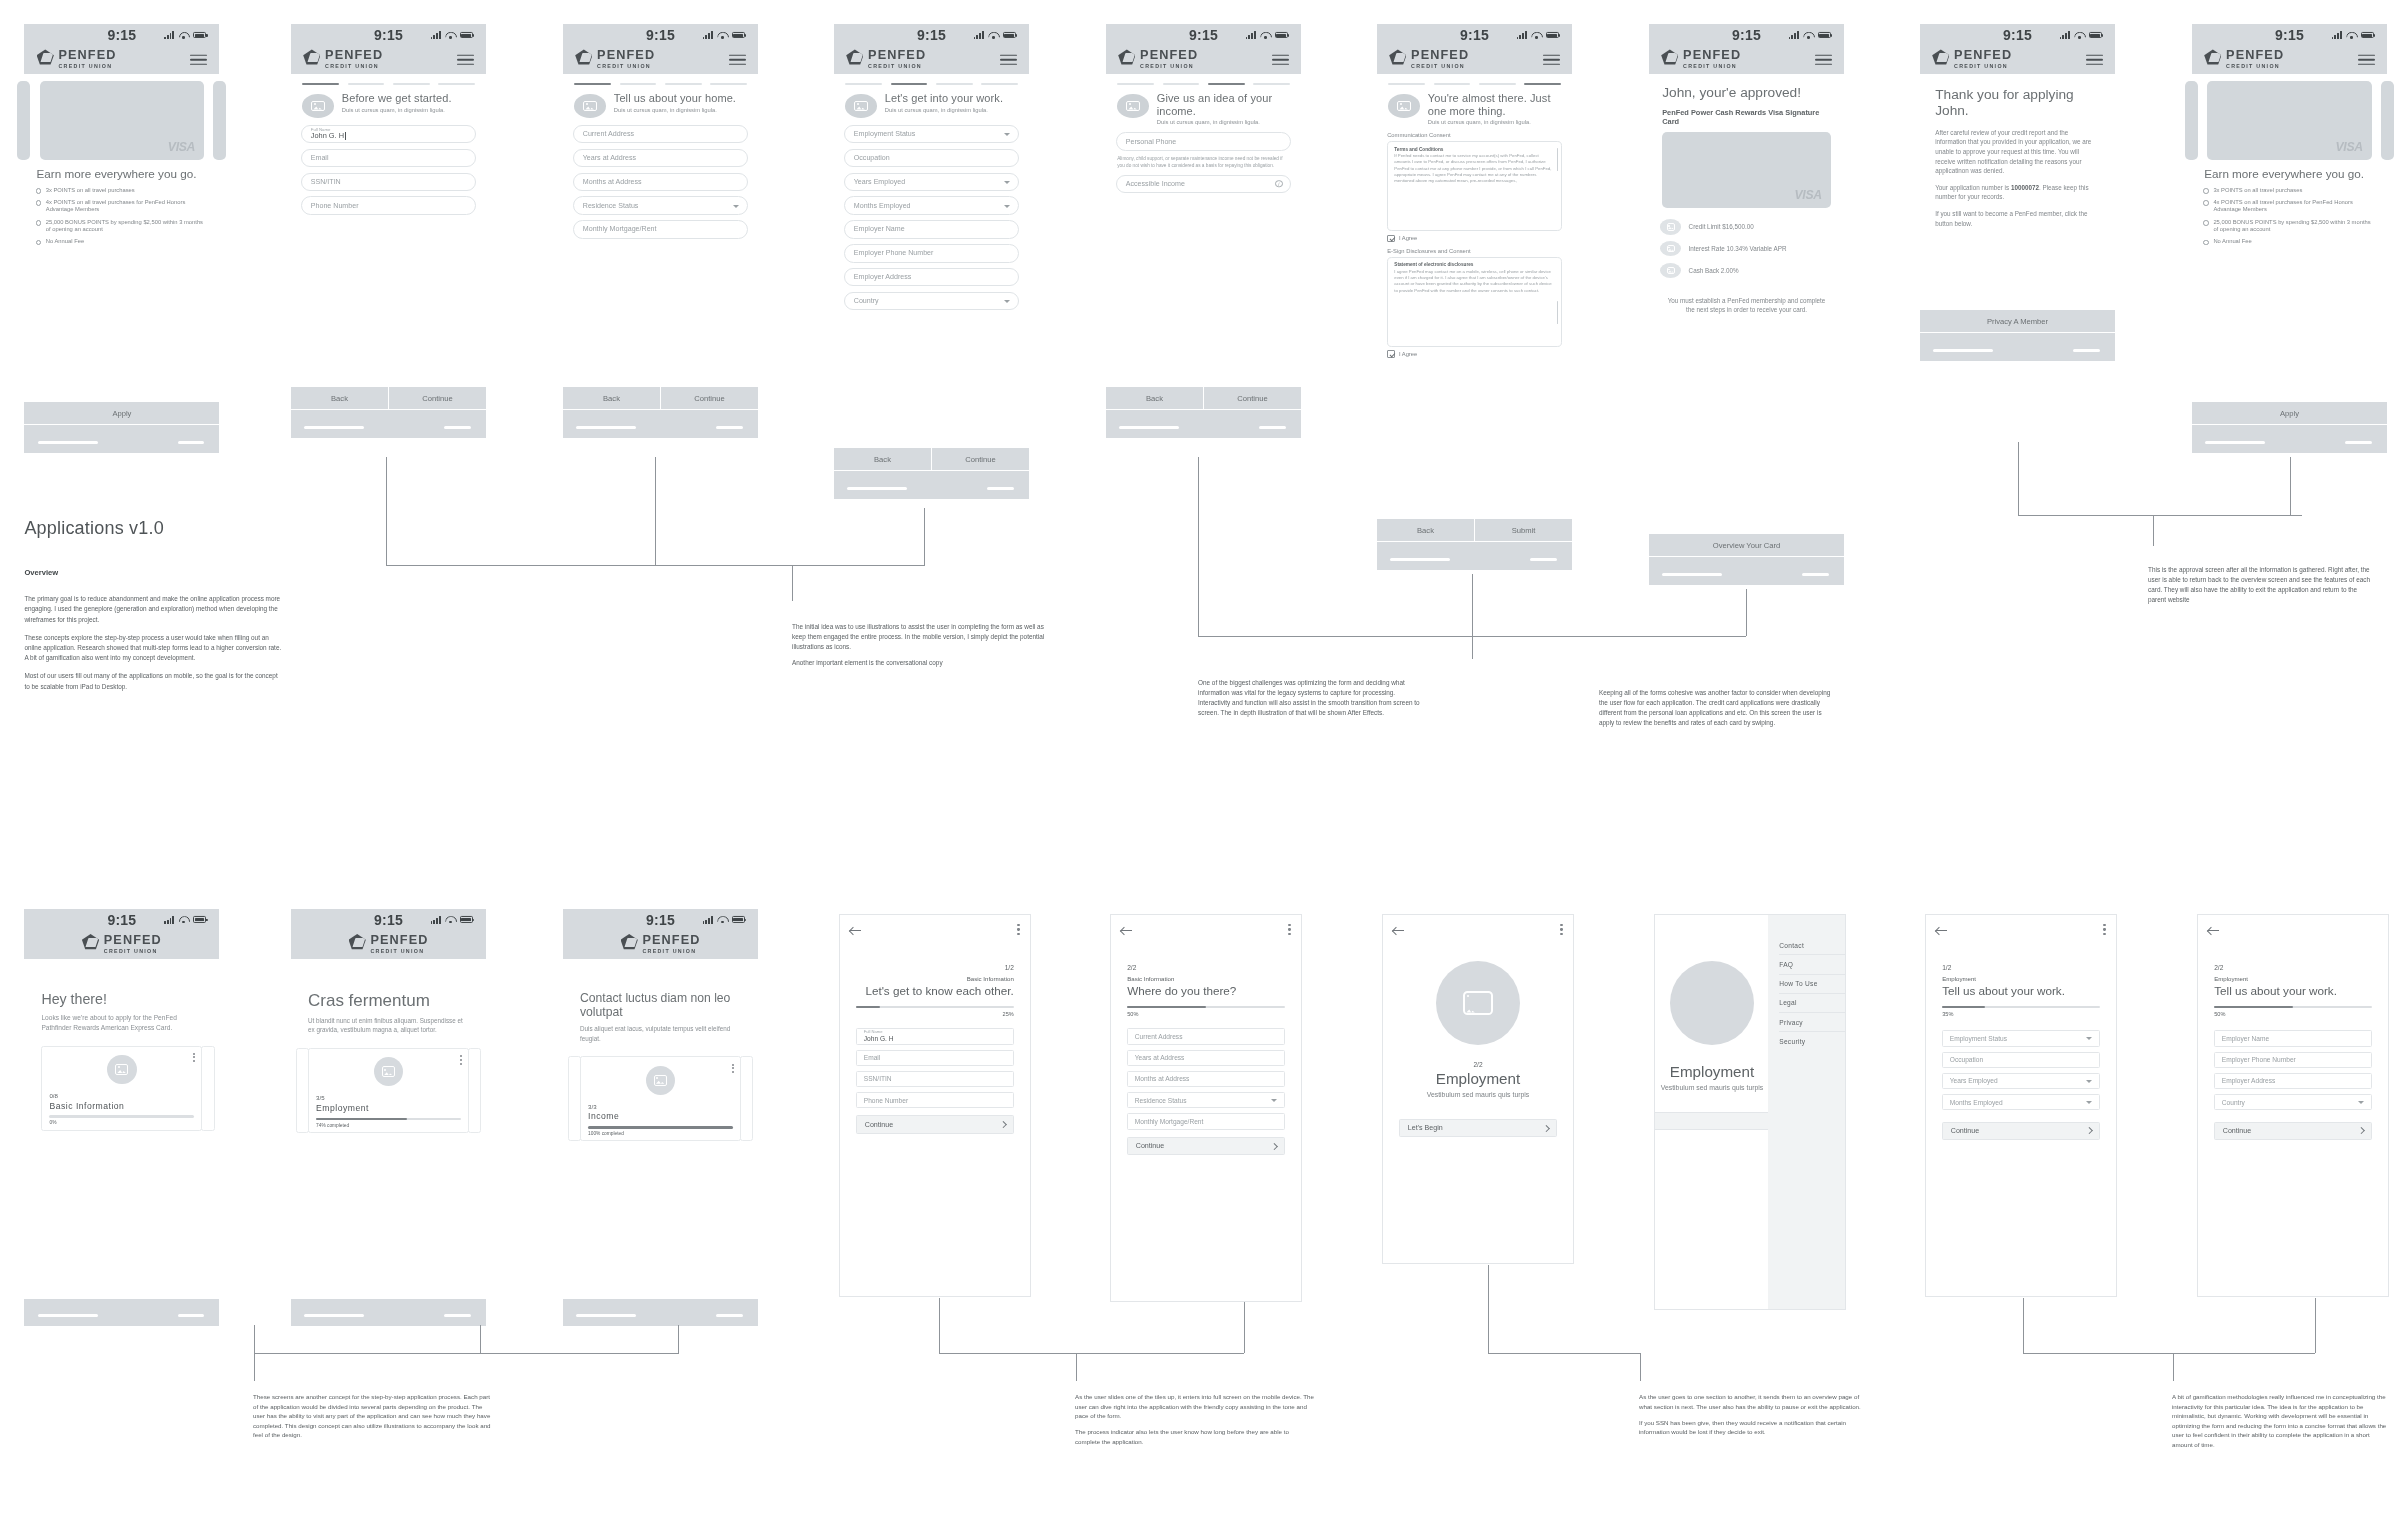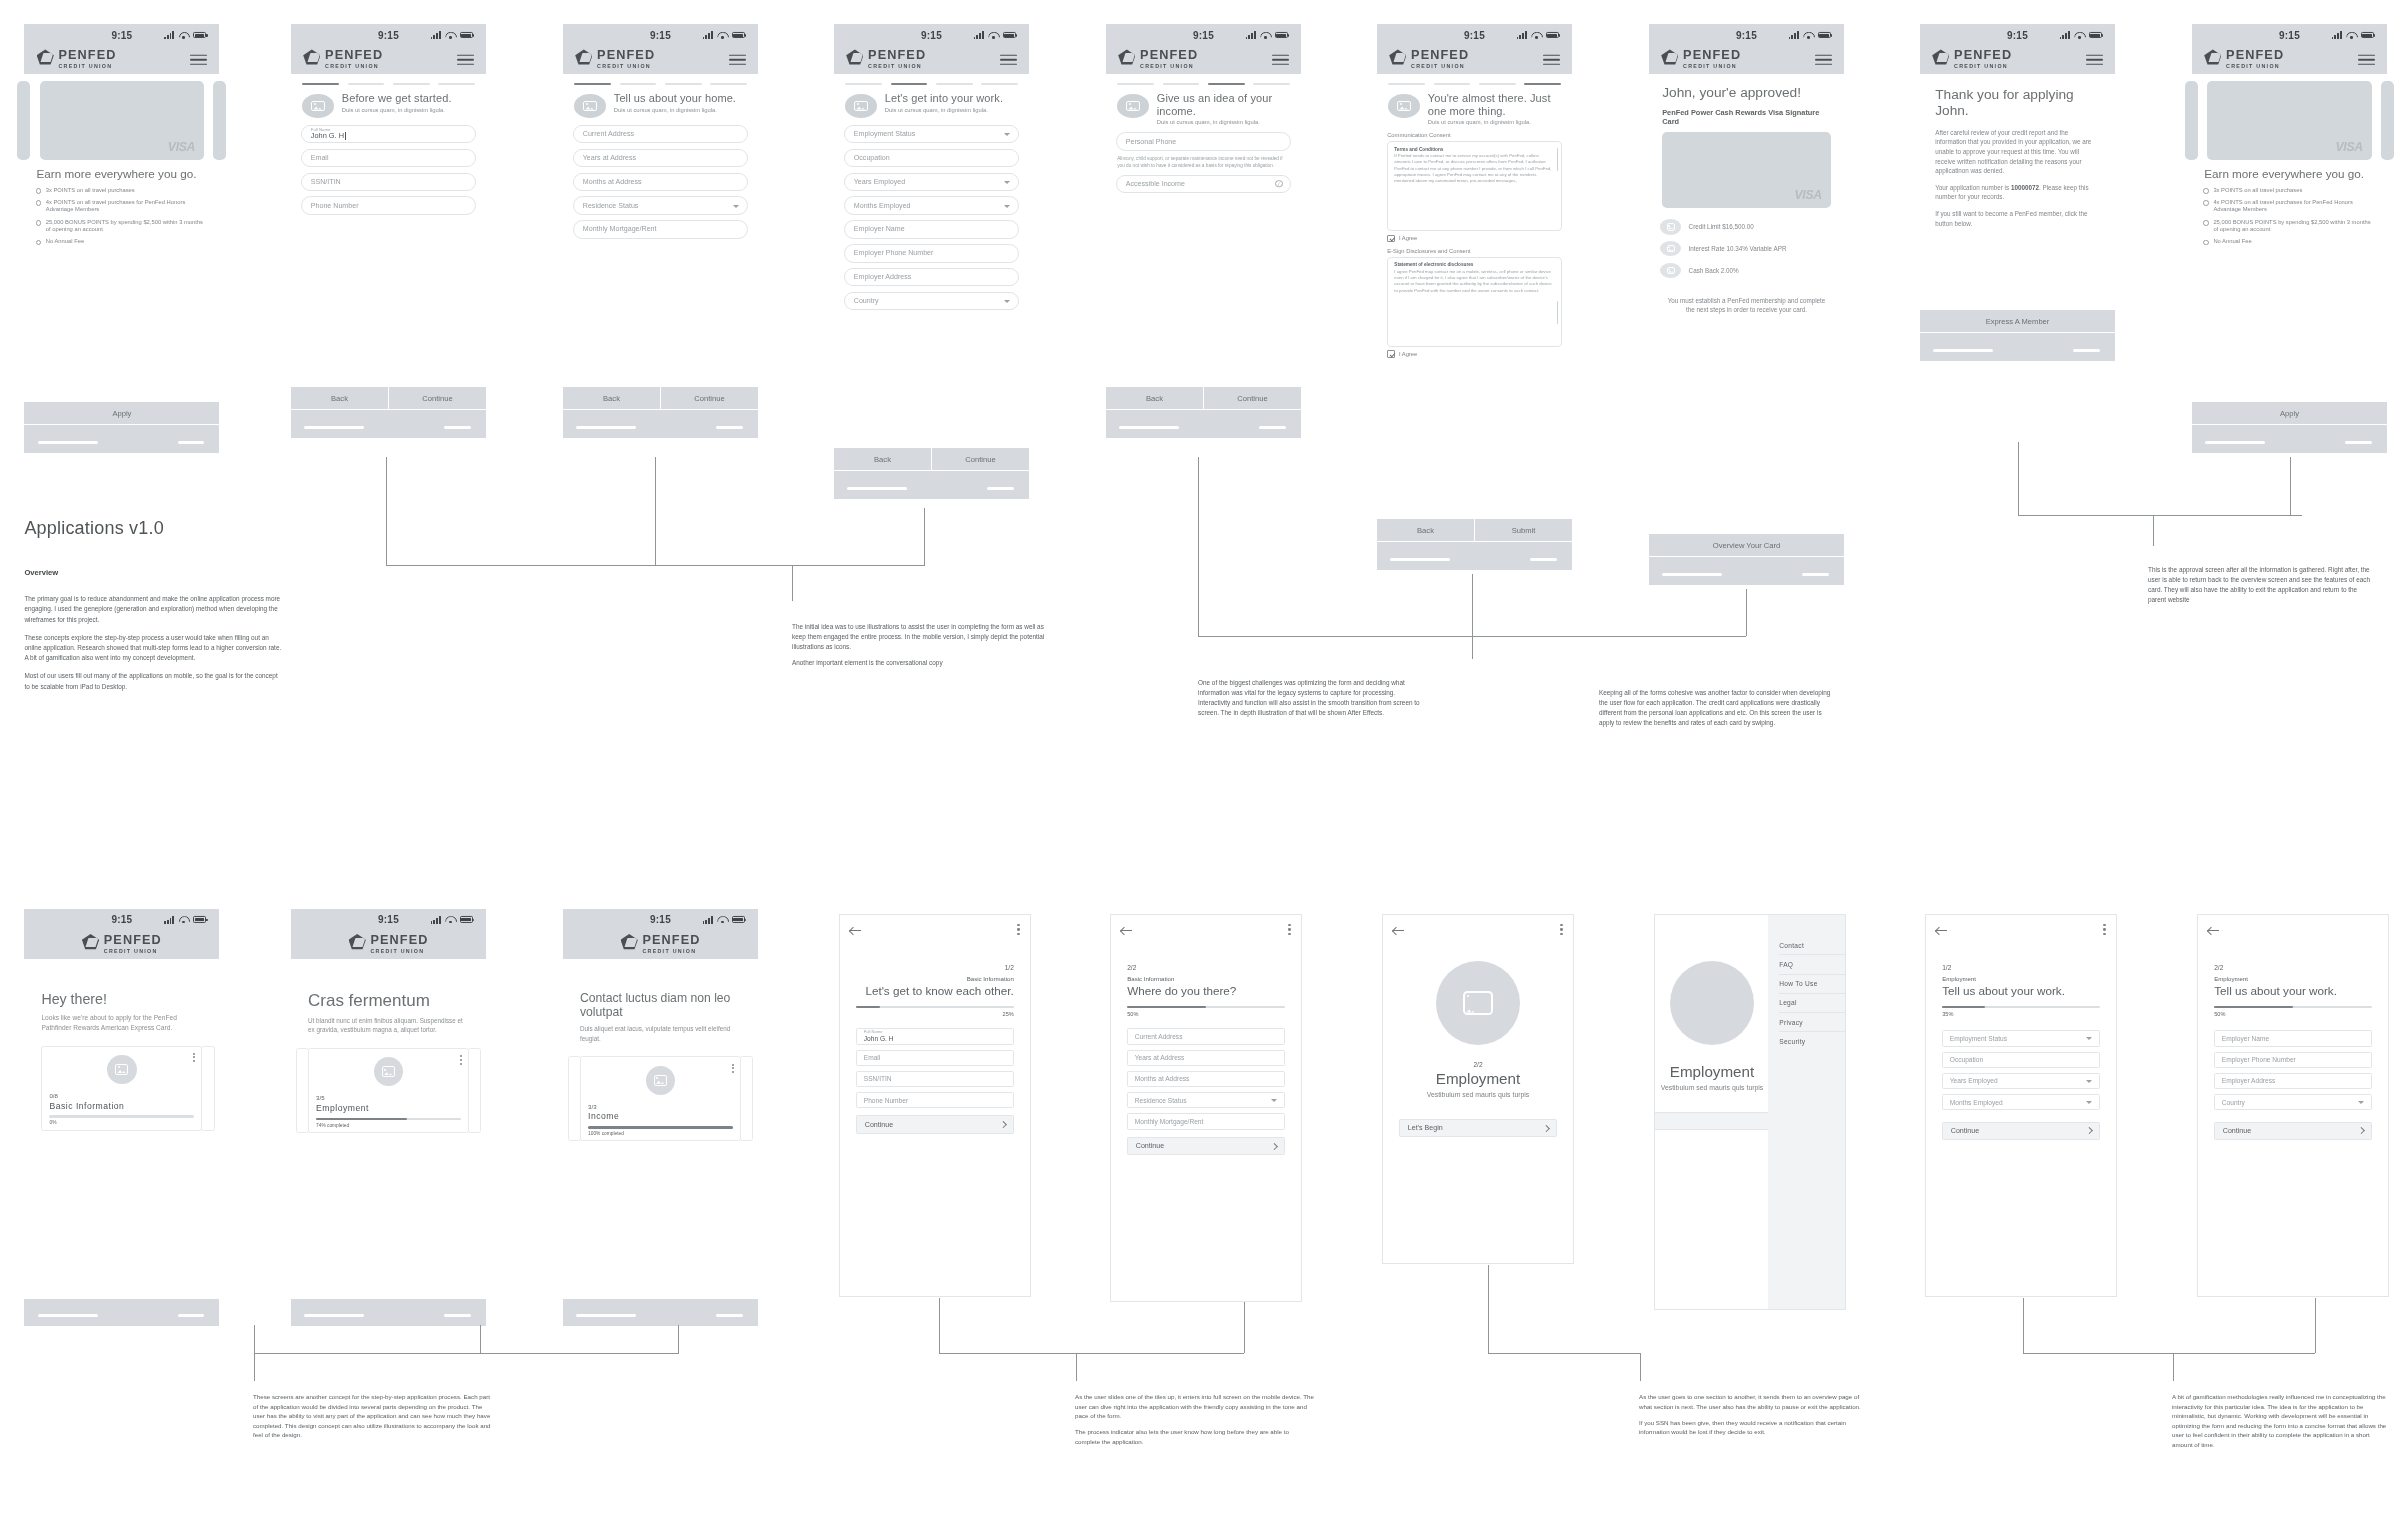--- a/index.html
+++ b/index.html
@@ -7,21 +7,21 @@
   body { font-family:"Liberation Sans", sans-serif; color:#6d7275; }
 
   .canvas { position:relative; width:2401px; height:1523px; overflow:hidden; }
 
   
   .phone { position:absolute; background:#ffffff; }
   .phone .statusbar {
     height:21.3px; background:#d6dade; display:flex; align-items:center;
     justify-content:center; position:relative;
   }
-  .phone .statusbar .time { font-size:10px; font-weight:700; color:#3f4447; letter-spacing:0.2px;}
+  .phone .statusbar .time { font-size:14px; font-weight:700; color:#3f4447; letter-spacing:0.2px;}
   .phone .statusbar .right { position:absolute; right:13.2px; top:50%; transform:translateY(-50%); display:flex; gap:4.6px; align-items:center;}
   .sig { display:flex; align-items:flex-end; gap:1px; height:8.1px;}
   .sig i { width:1.8px; background:#3f4447; display:block; border-radius:0.3px;}
   .sig i:nth-child(1){height:2.5px} .sig i:nth-child(2){height:4.1px}
   .sig i:nth-child(3){height:6.1px} .sig i:nth-child(4){height:8.1px}
   .wifi { width:9.6px; height:7.6px; position:relative; }
   .wifi::before{ content:""; position:absolute; left:0; top:0.5px; width:9.6px; height:9.6px;
     border:1.8px solid #3f4447; border-radius:50%;
     clip-path: polygon(0 0,100% 0,100% 48%,0 48%); }
   .wifi::after{ content:""; position:absolute; left:3.6px; top:5.1px; width:2.5px; height:2.5px;
@@ -648,21 +648,21 @@
           <span></span>
         </span>
       </div>
     <div class="screen" style="height:236px;padding:13.2px 15.2px 0;">
       <h2 class="big" style="font-size:13.7px;margin-bottom:9.1px;">Thank you for applying John.</h2>
       <p style="font-size:6.3px;line-height:1.52;color:#82878b;">After careful review of your credit report and the information that you provided in your application, we are unable to approve your request at this time. You will receive written notification detailing the reasons your applicatinon was denied.</p>
       <p style="font-size:6.3px;line-height:1.52;color:#82878b;margin-top:7.1px;">
         <span>Your application number is </span><b style="color:#5d6265;">10000072</b><span>. Please keep this number for your records.</span></p>
       <p style="font-size:6.3px;line-height:1.52;color:#82878b;margin-top:7.1px;">If you still want to become a PenFed member, click the button below.</p>
     </div>
-    <div class="fullbtn">Express A Member</div>
+    <div class="fullbtn">Privacy A Member</div>
     <div class="homebar">
         <i class="l"></i>
         <i class="r"></i>
       </div>
   </div>
 
   <div class="phone" style="left:2192px;top:24.4px;width:195px;height:432px;">
     <div class="statusbar">
         <span class="time">9:15</span>
       <span class="right">

